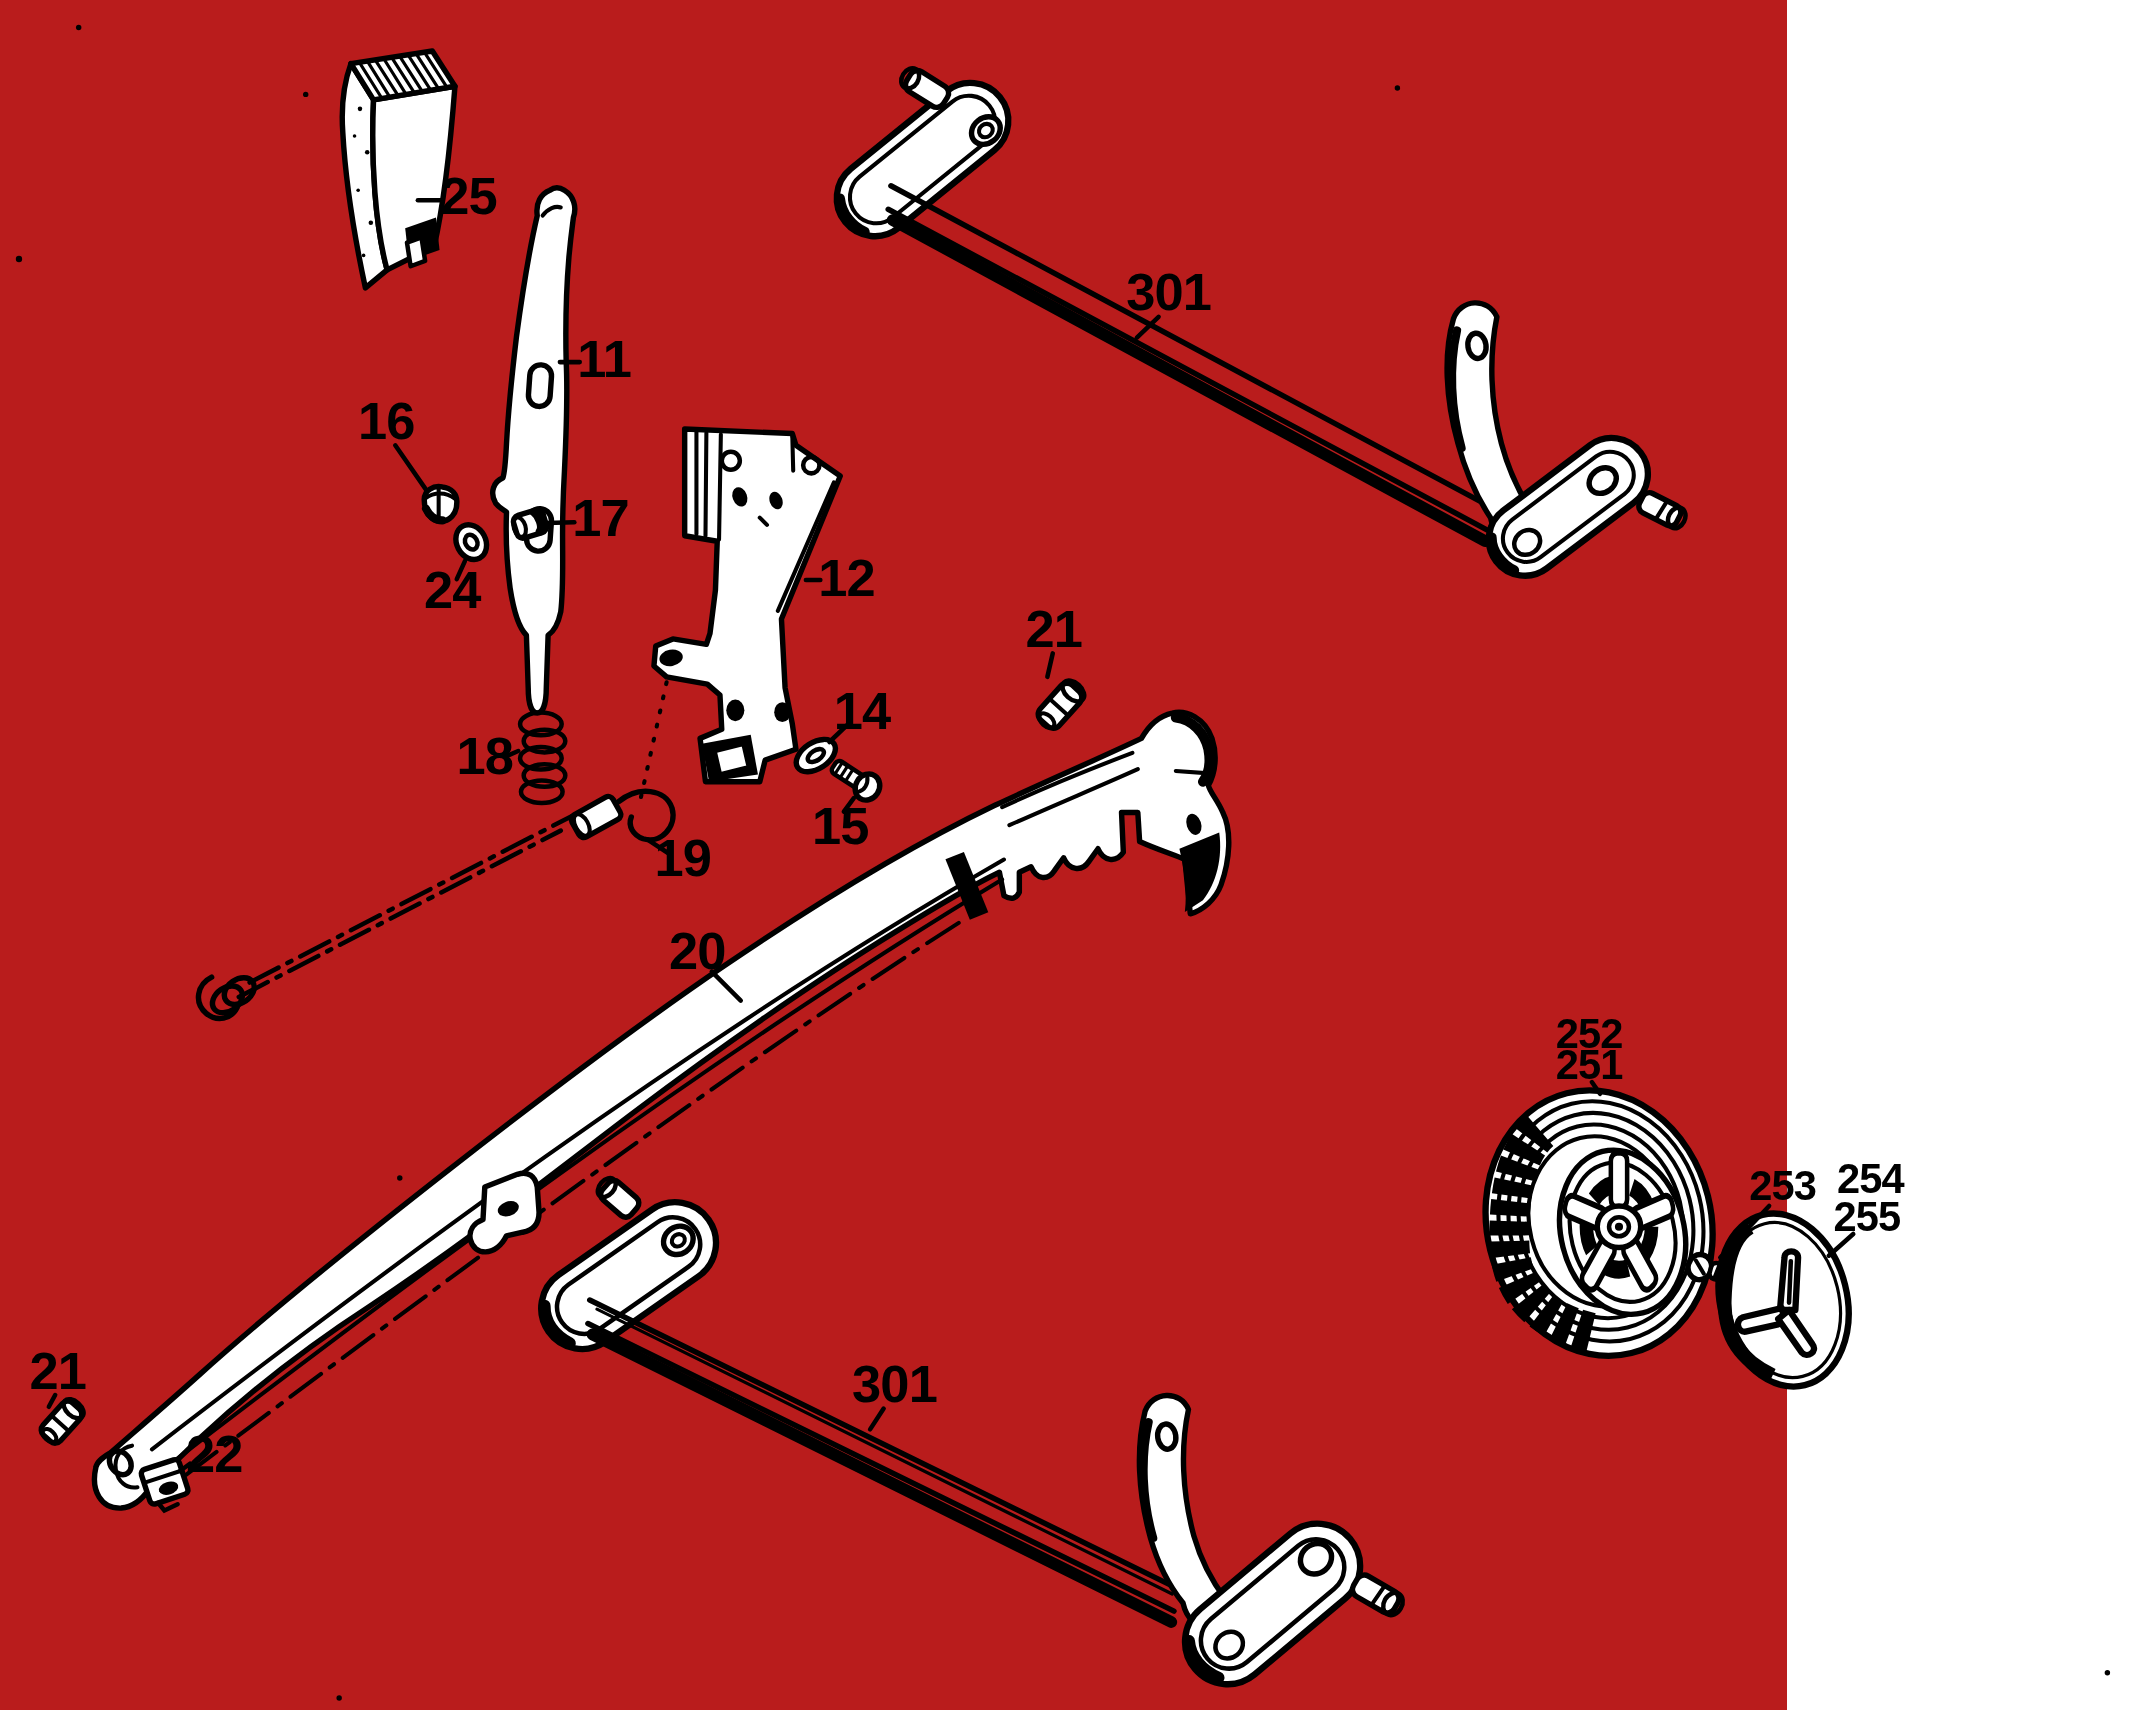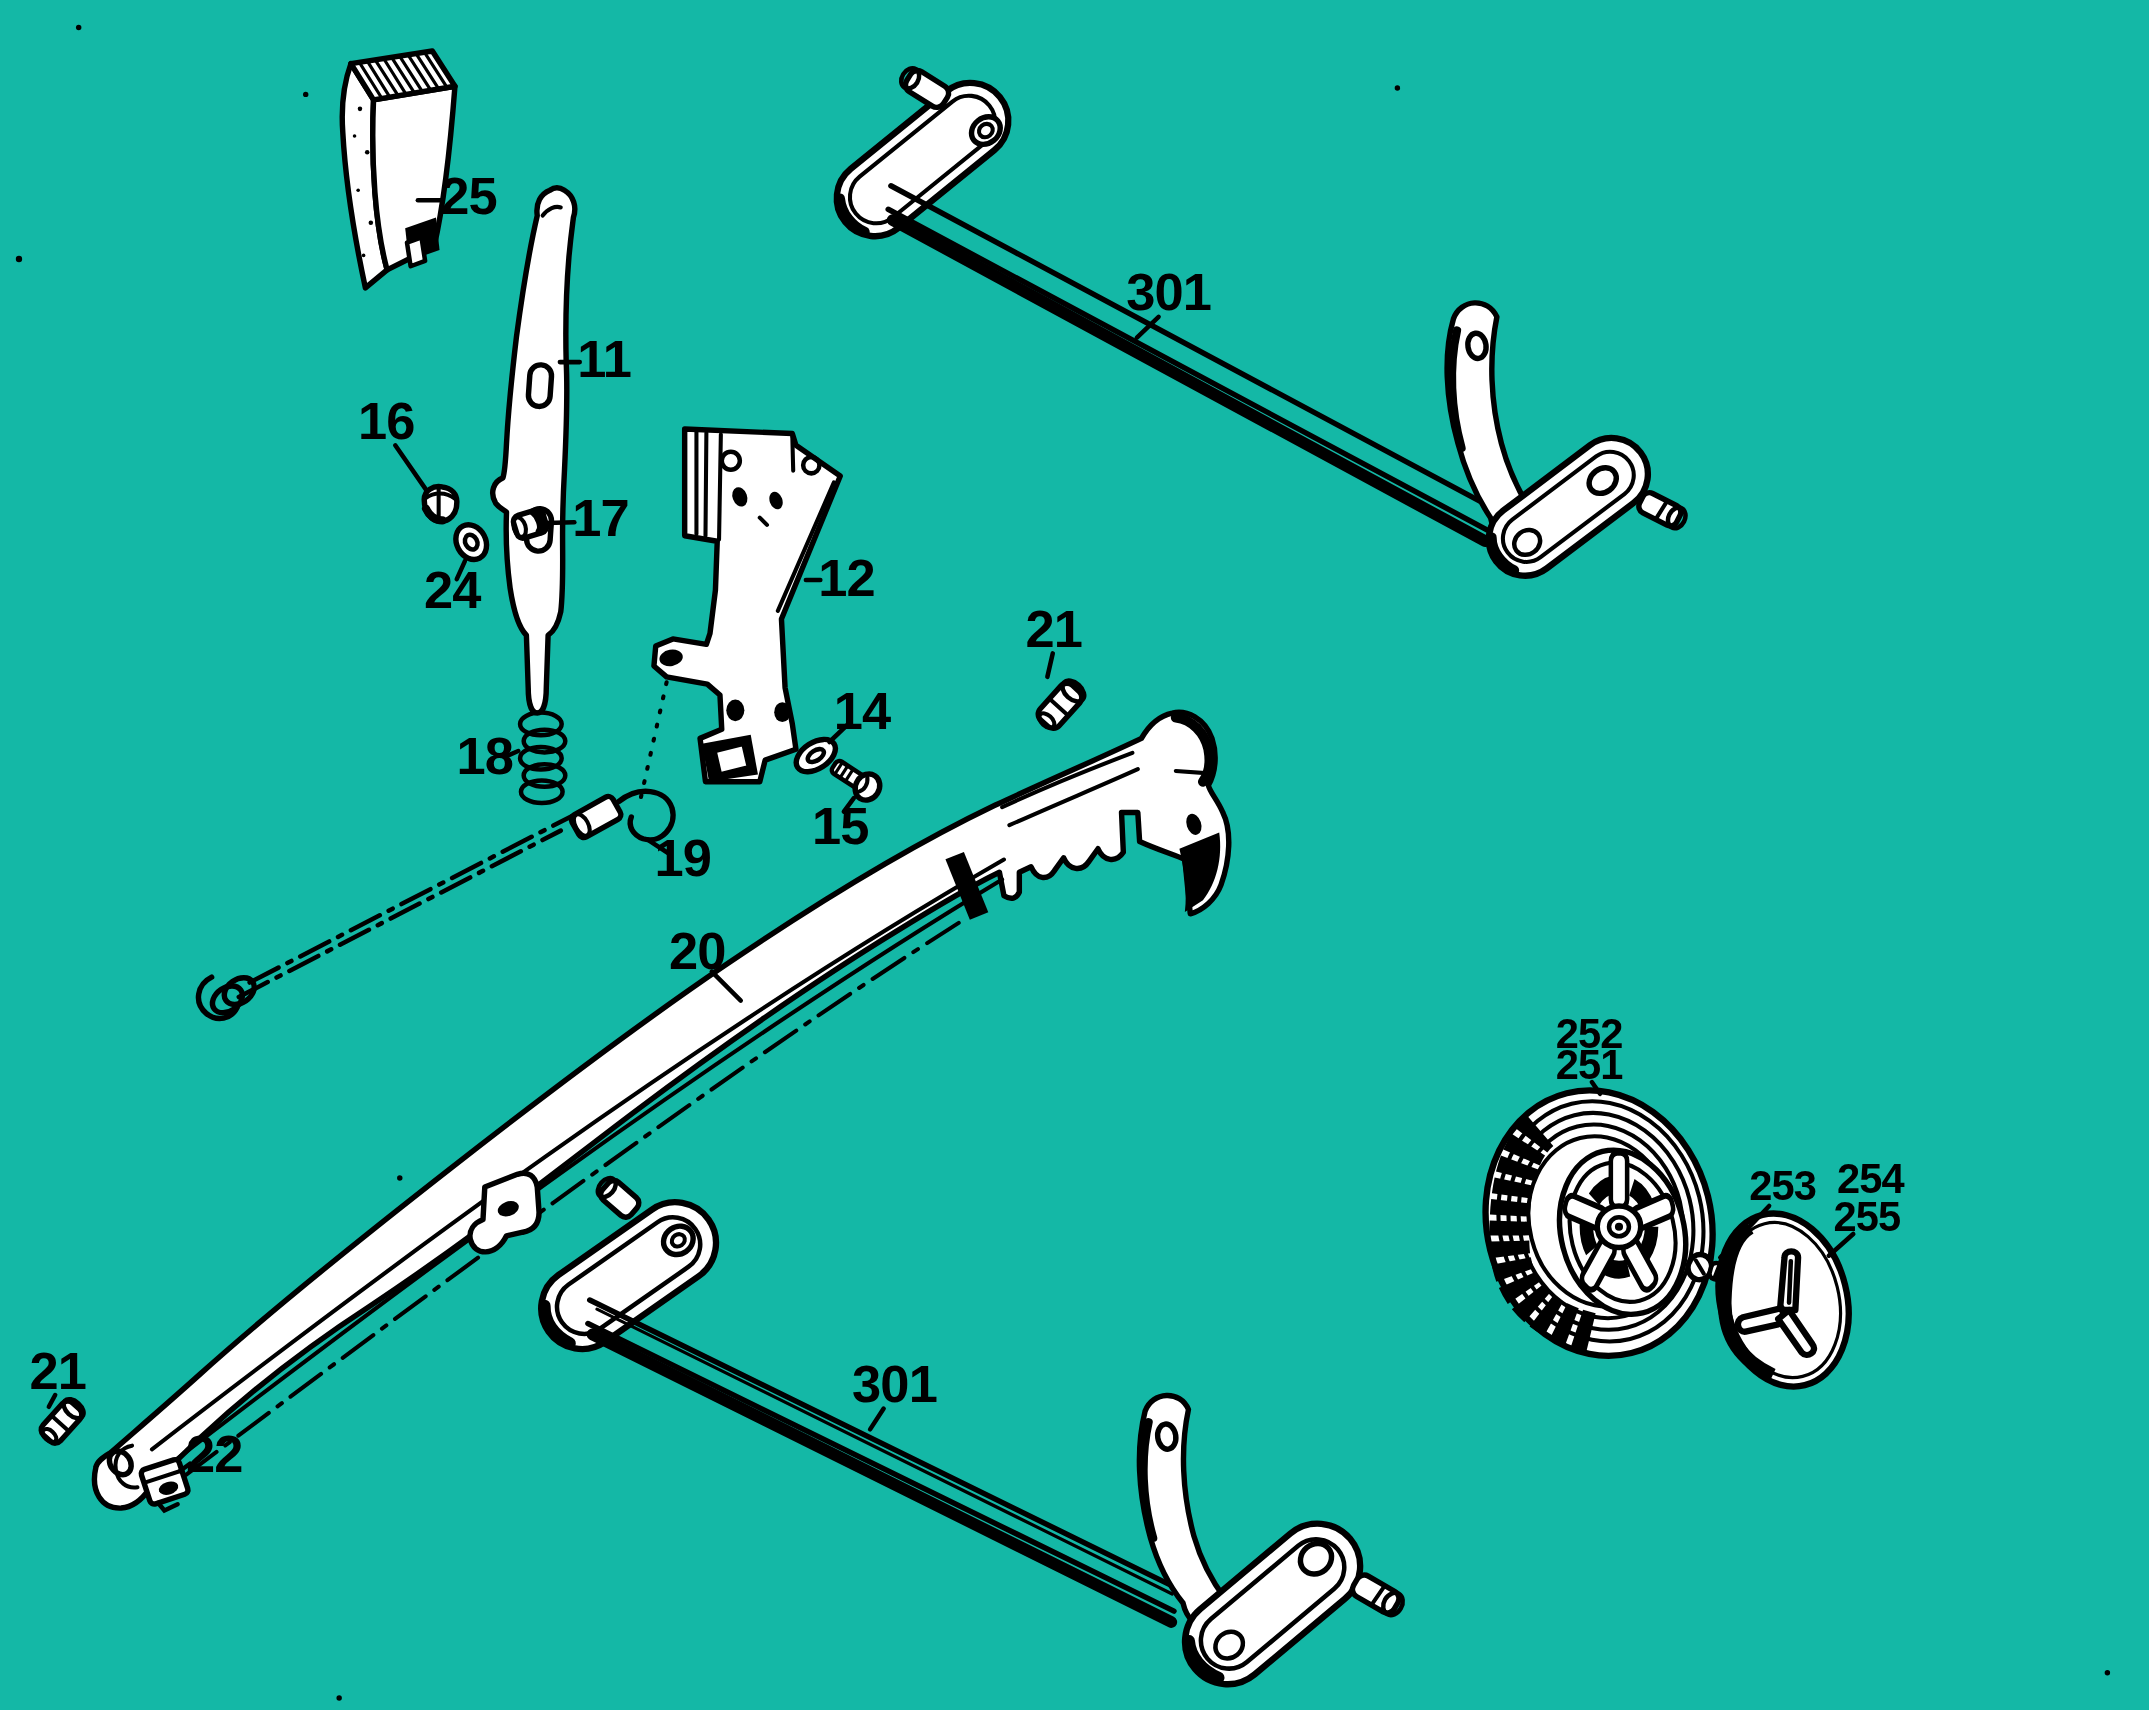--- a/index.html
+++ b/index.html
@@ -1,16 +1,16 @@
 <!DOCTYPE html>
 <html style="font-size:14.5px"><head>
 <meta charset="utf-8">
 <style>
   html,body{margin:0;padding:0;background:#ffffff;}
-  .stage{width:2149px;height:1711px;position:relative;background:#14b8a6;}
+  .stage{width:1787px;height:1711px;position:relative;background:#b91c1c;}
   svg{display:block;}
   .wh{fill:#ffffff;stroke:#000;stroke-width:6;stroke-linecap:round;stroke-linejoin:round;}
   .wh5{fill:#ffffff;stroke:#000;stroke-width:5;stroke-linecap:round;stroke-linejoin:round;}
   .wh7{fill:#ffffff;stroke:#000;stroke-width:7;stroke-linecap:round;stroke-linejoin:round;}
   .ln{fill:none;stroke:#000;stroke-width:6;stroke-linecap:round;stroke-linejoin:round;}
   .ln3{fill:none;stroke:#000;stroke-width:3.5;stroke-linecap:round;}
   .ln4{fill:none;stroke:#000;stroke-width:4.5;stroke-linecap:round;}
   .ln5{fill:none;stroke:#000;stroke-width:5;stroke-linecap:round;}
   .ln8{fill:none;stroke:#000;stroke-width:9;stroke-linecap:round;}
   .ln11{fill:none;stroke:#000;stroke-width:11;stroke-linecap:round;}

